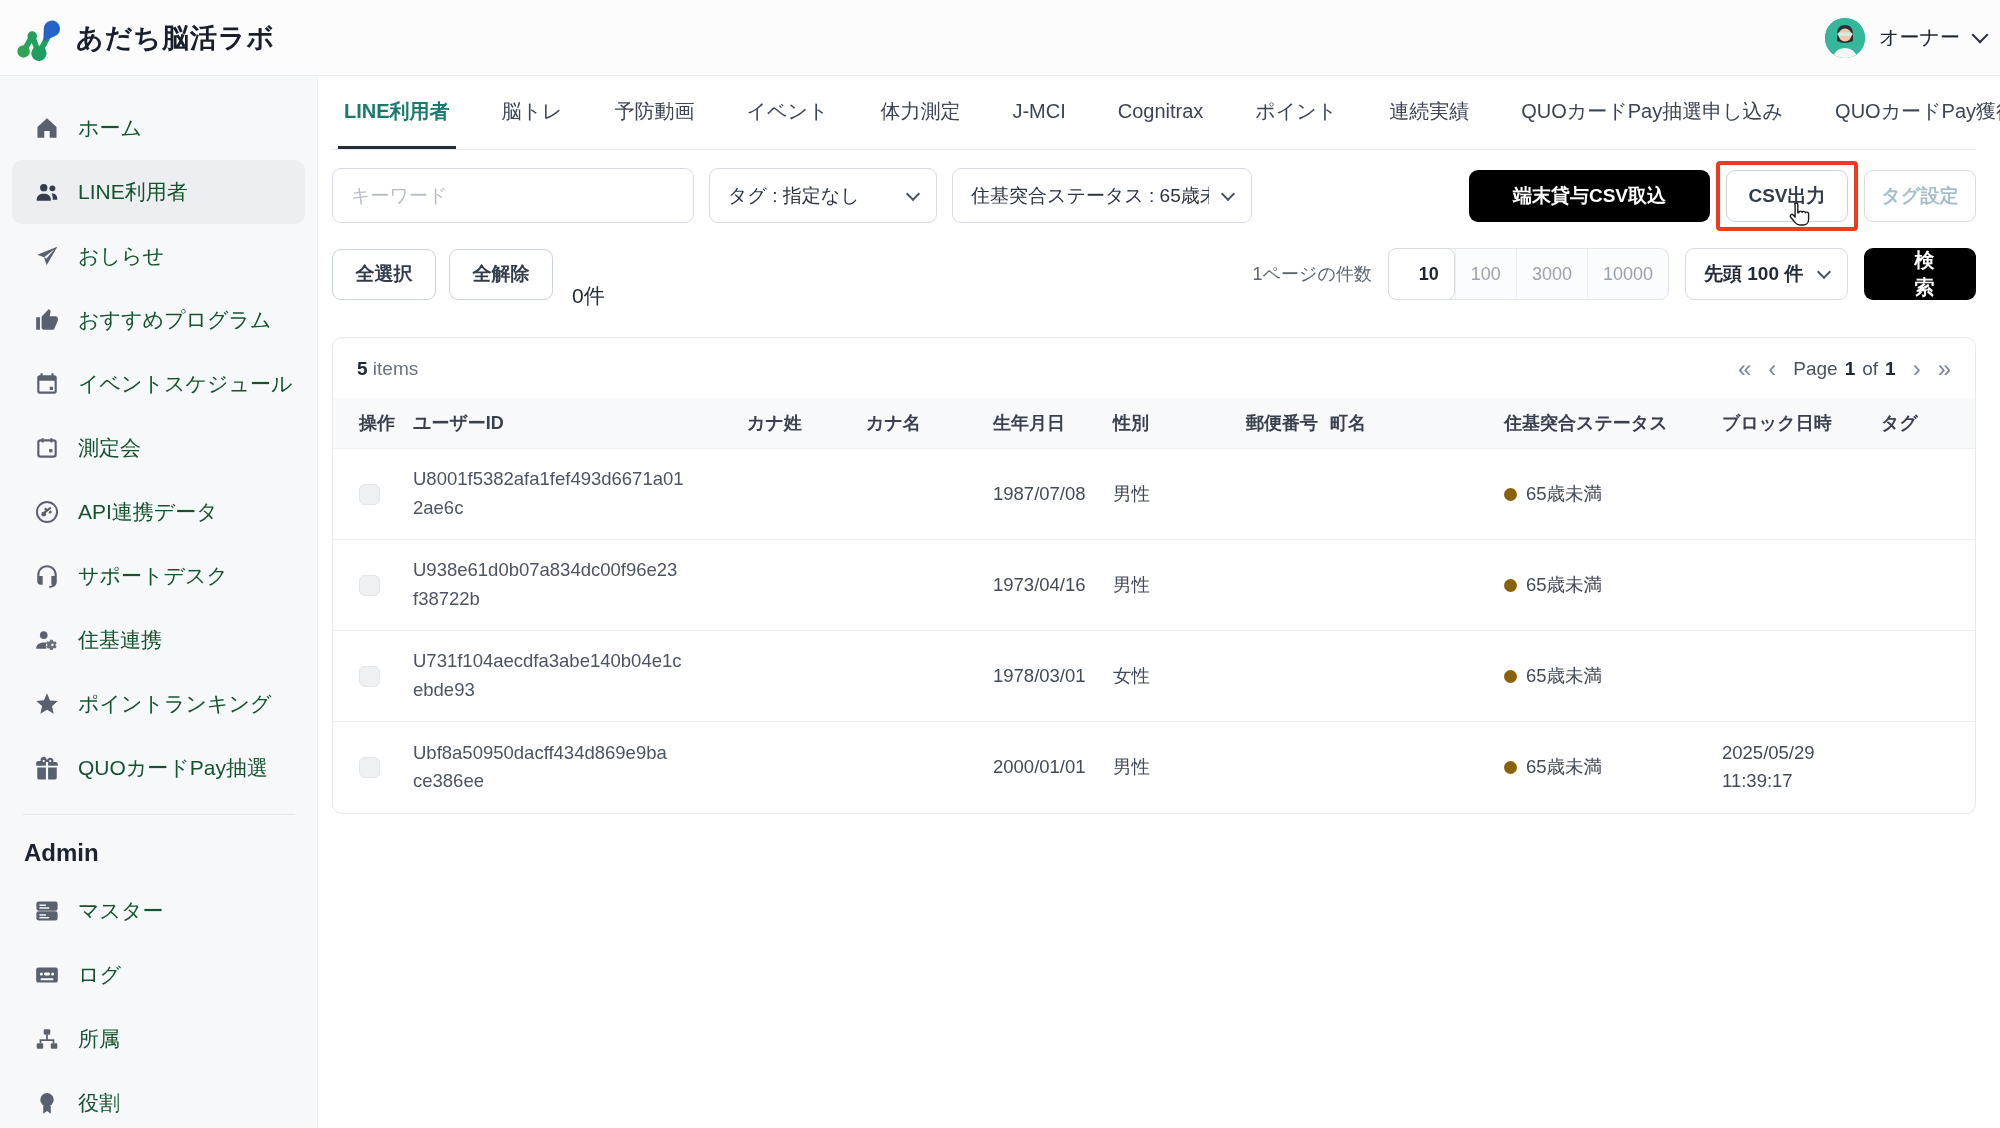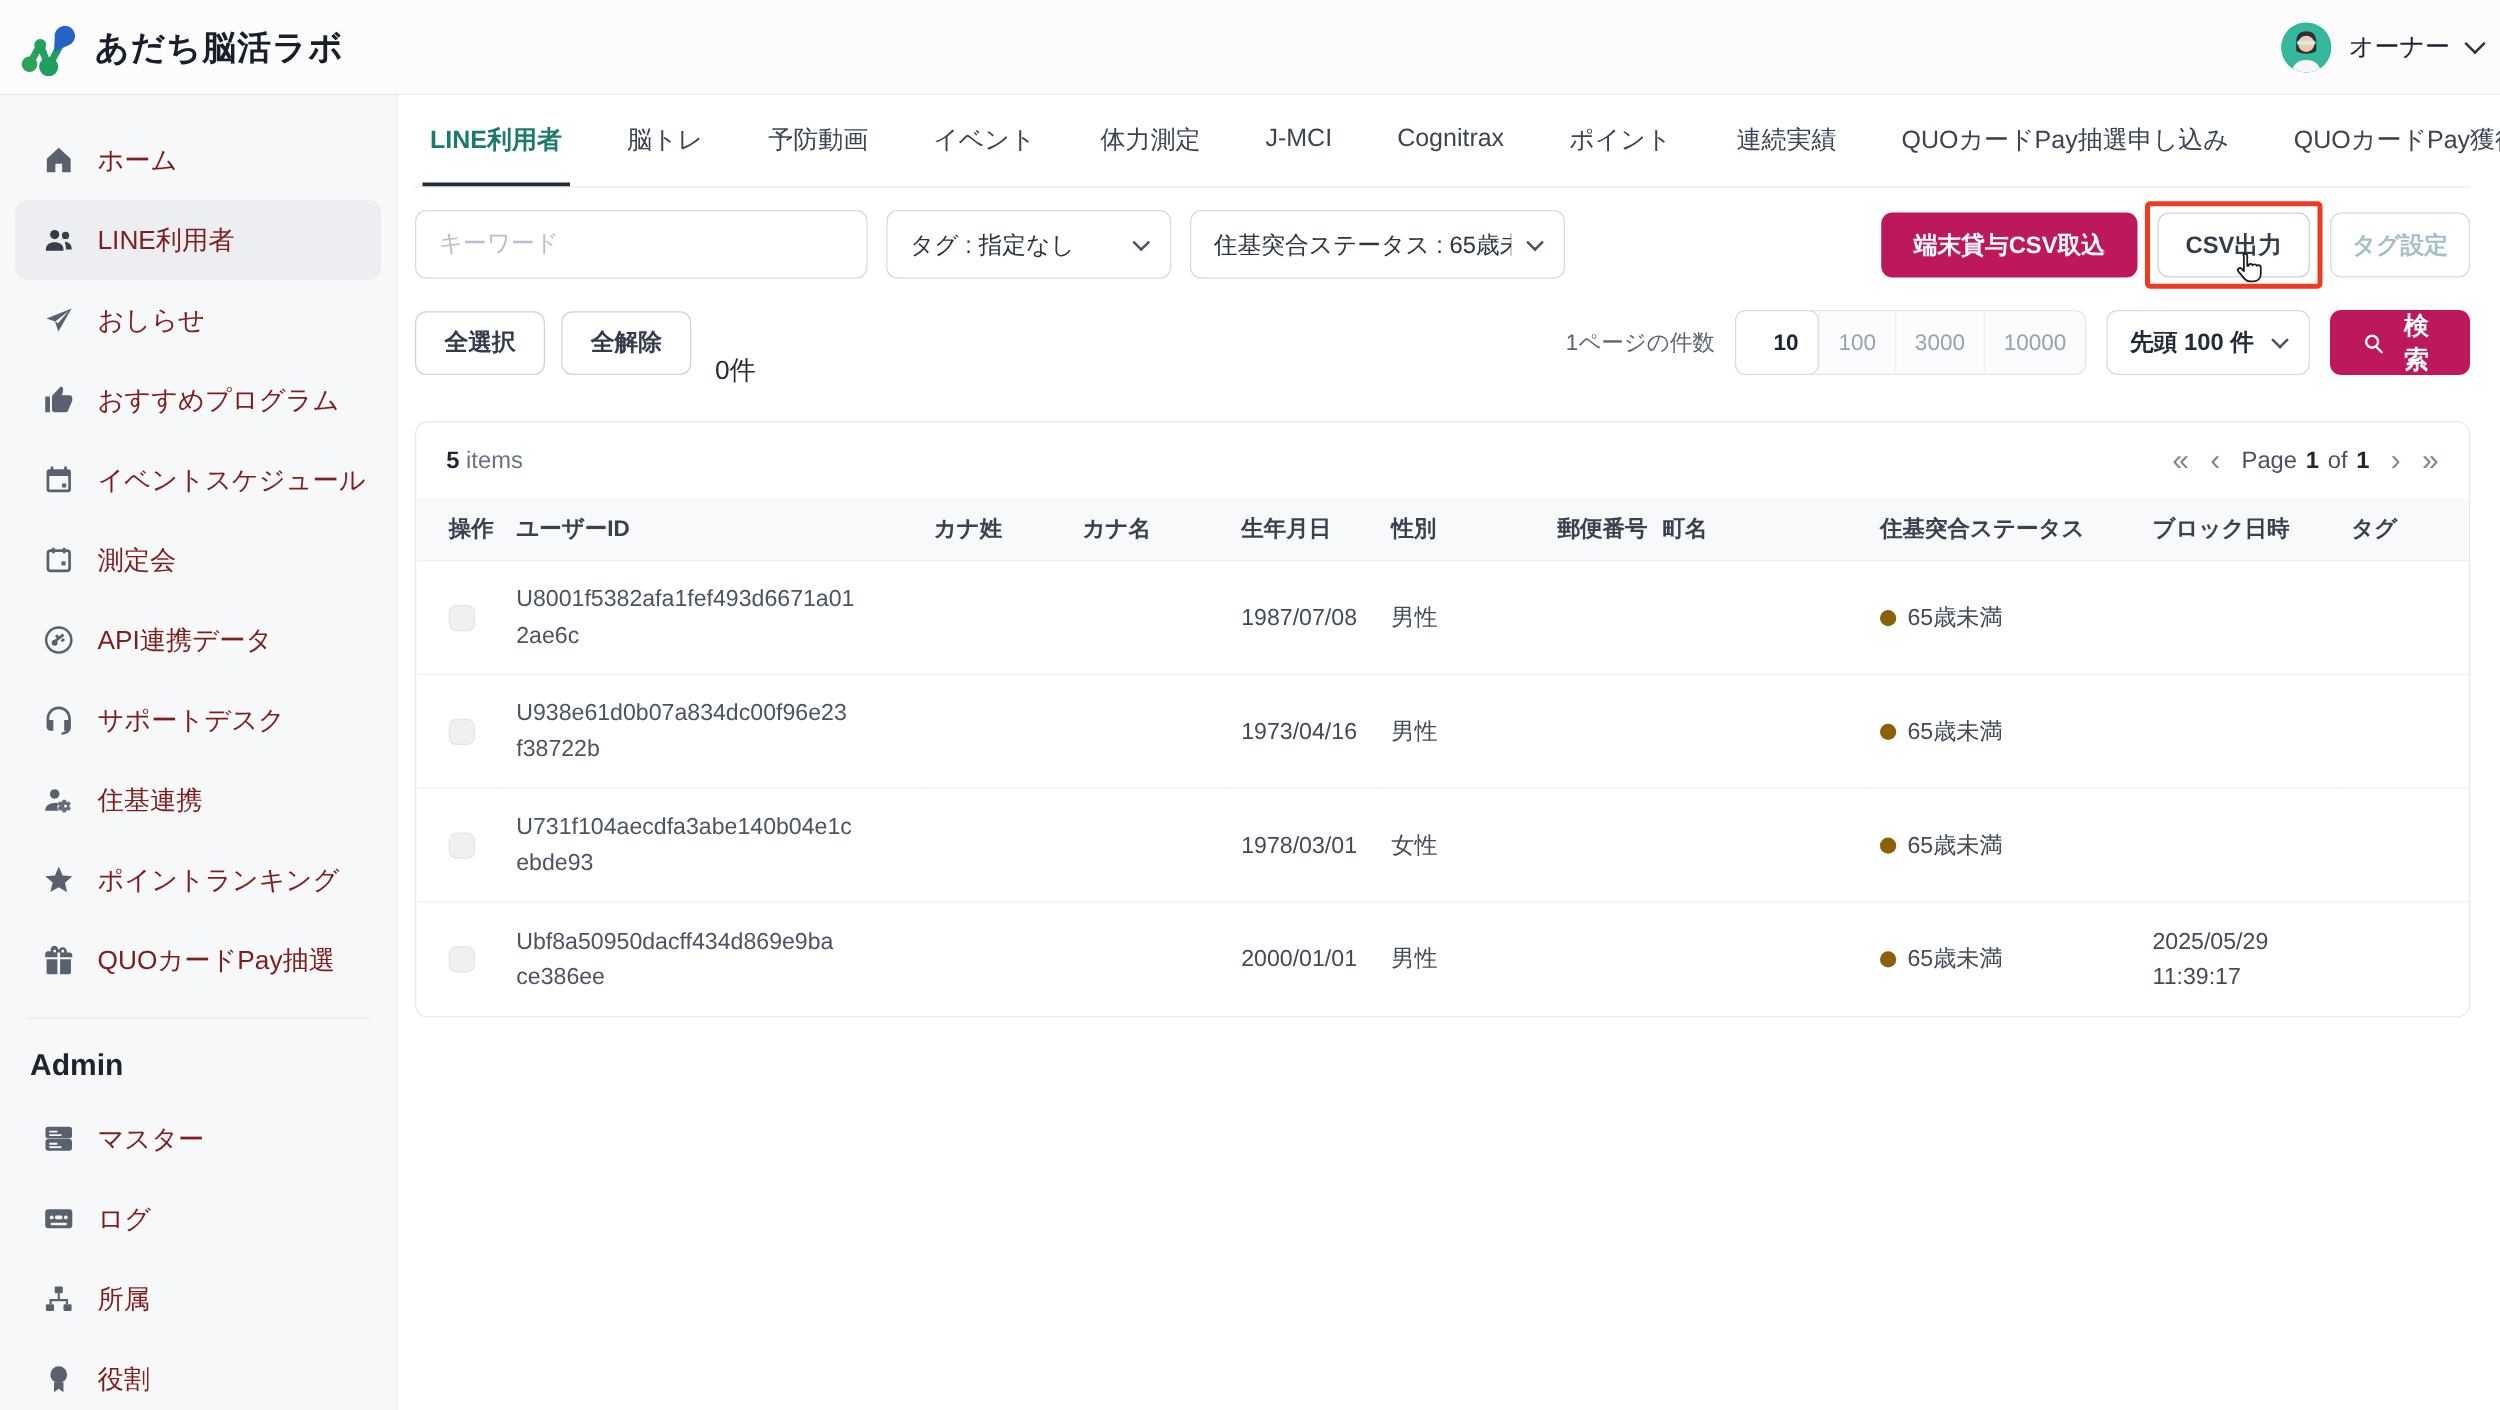--- a/index.html
+++ b/index.html
@@ -19,21 +19,21 @@
     transform:rotate(45deg); margin-top:-6px; }
 
   
   .body { flex:1; display:flex; min-height:0; }
   .sidebar { width:318px; flex:0 0 318px; background:#f7f8fa; border-right:1px solid #eceef1;
     padding-top:20px; overflow:hidden; }
   .side-item { height:64px; display:flex; align-items:center; gap:18px; padding:0 10px 0 22px;
     margin:0 12px; border-radius:10px; cursor:pointer; }
   .side-item.active { background:#eceef1; }
   .side-item svg { width:26px; height:26px; flex:0 0 26px; }
-  .side-label { font-size:21px; color:#7f1d1d; white-space:nowrap; }
+  .side-label { font-size:21px; color:#14532d; white-space:nowrap; }
   .side-divider { height:1px; background:#e5e8ec; margin:14px 22px; }
   .admin-heading { font-size:24px; font-weight:bold; color:#1b2430; padding:10px 0 12px 24px; }
 
   .main { flex:1; background:#fff; padding:0 24px 0 14px; min-width:0; }
 
   
   .tabs { display:flex; height:74px; border-bottom:1px solid #e8eaee; align-items:stretch; gap:40px; padding-left:6px; }
   .tab { display:flex; align-items:center; font-size:20px; color:#3c4454; cursor:pointer;
     padding:0 6px; border-bottom:3.5px solid transparent; white-space:nowrap; font-weight:500; }
   .tab.active { color:#1b7a6c; font-weight:bold; border-bottom-color:#232c39; }
@@ -49,21 +49,21 @@
     font-size:19px; color:#2c3442; cursor:pointer; }
   .selectbox .sel-text { white-space:nowrap; overflow:hidden; }
   .sel-chev { width:10px; height:10px; border-right:2px solid #4a5260; border-bottom:2px solid #4a5260;
     transform:rotate(45deg); margin:-4px 2px 0 14px; flex:0 0 10px; }
   .sel-tag { width:228px; }
   .sel-status { width:300px; }
   .btn-group-right { margin-left:auto; display:flex; align-items:center; gap:16px; }
   .btn { height:52px; border-radius:9px; font-size:19px; font-weight:bold; display:flex;
     align-items:center; justify-content:center; cursor:pointer; border:none;
     font-family:"Liberation Sans","DejaVu Sans",sans-serif; }
-  .btn-teal { background:#be185d; color:#fff; padding:0 26px; }
+  .btn-teal { background:#000000; color:#fff; padding:0 44px; }
   .btn-white { background:#fff; border:1px solid #ccd3da; color:#333c4a; }
   .csv-export-wrap { position:relative; }
   .btn-csv-export { width:122px; }
   .red-annotation { position:absolute; left:-10px; right:-10px; top:-9px; bottom:-9px;
     border:4px solid #ef3a22; border-radius:4px; pointer-events:none; z-index:5; }
   .cursor-icon { position:absolute; left:50%; top:31px; z-index:6; pointer-events:none; }
   .btn-tag-settings { width:112px; color:#a5bfca; border-color:#d6dce2; background:#fff; }
 
   .filter-row2 { margin-top:15px; display:flex; align-items:center; gap:13px; }
   .btn-select { width:104px; height:51px; }

